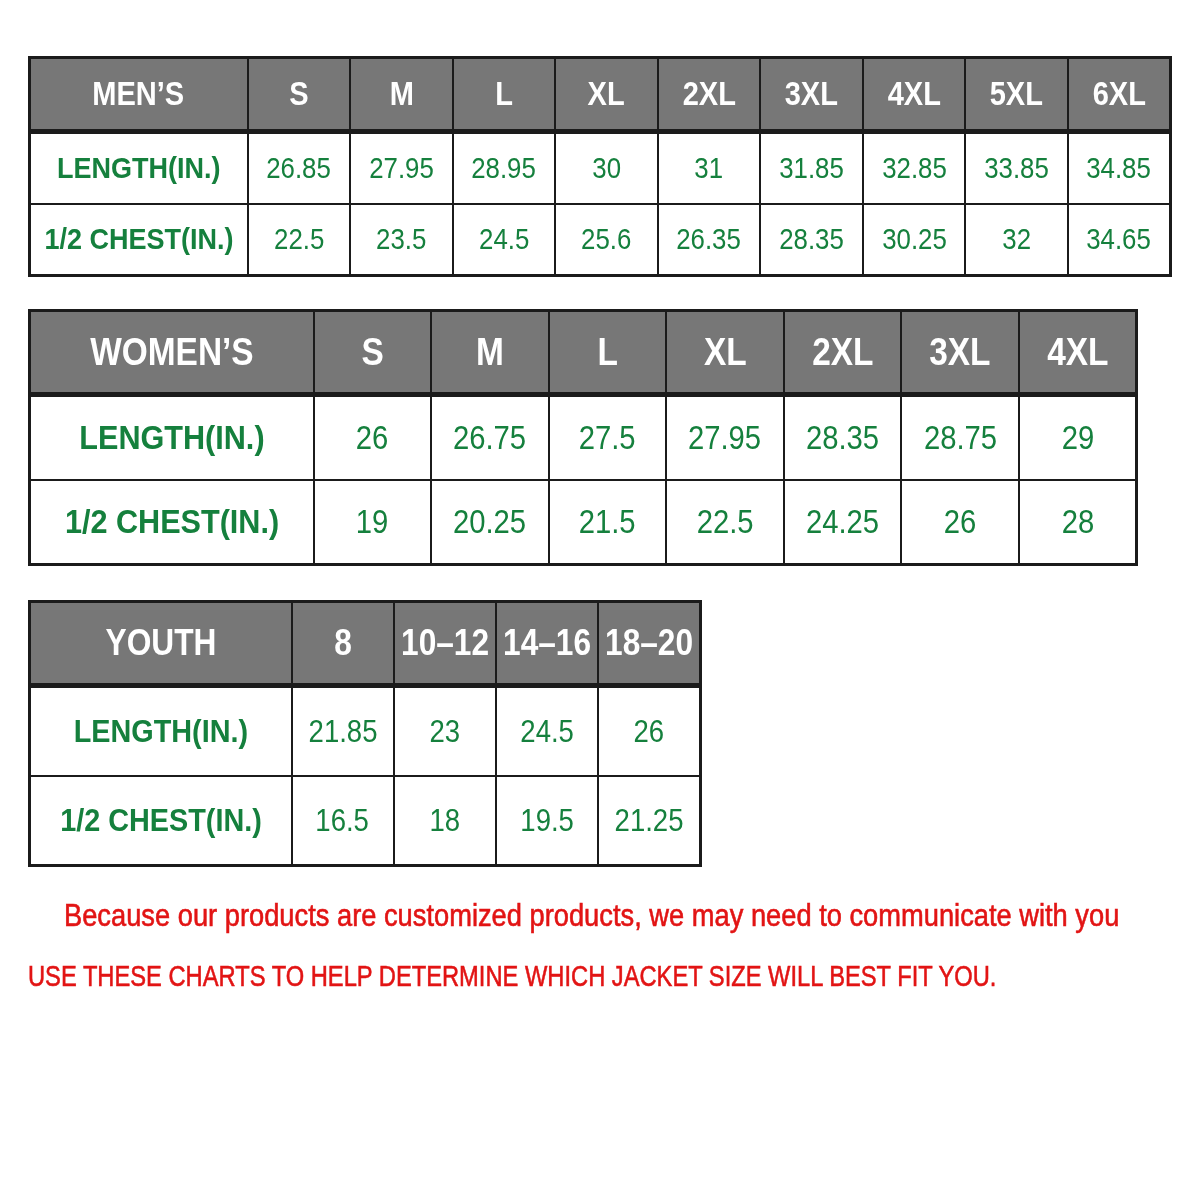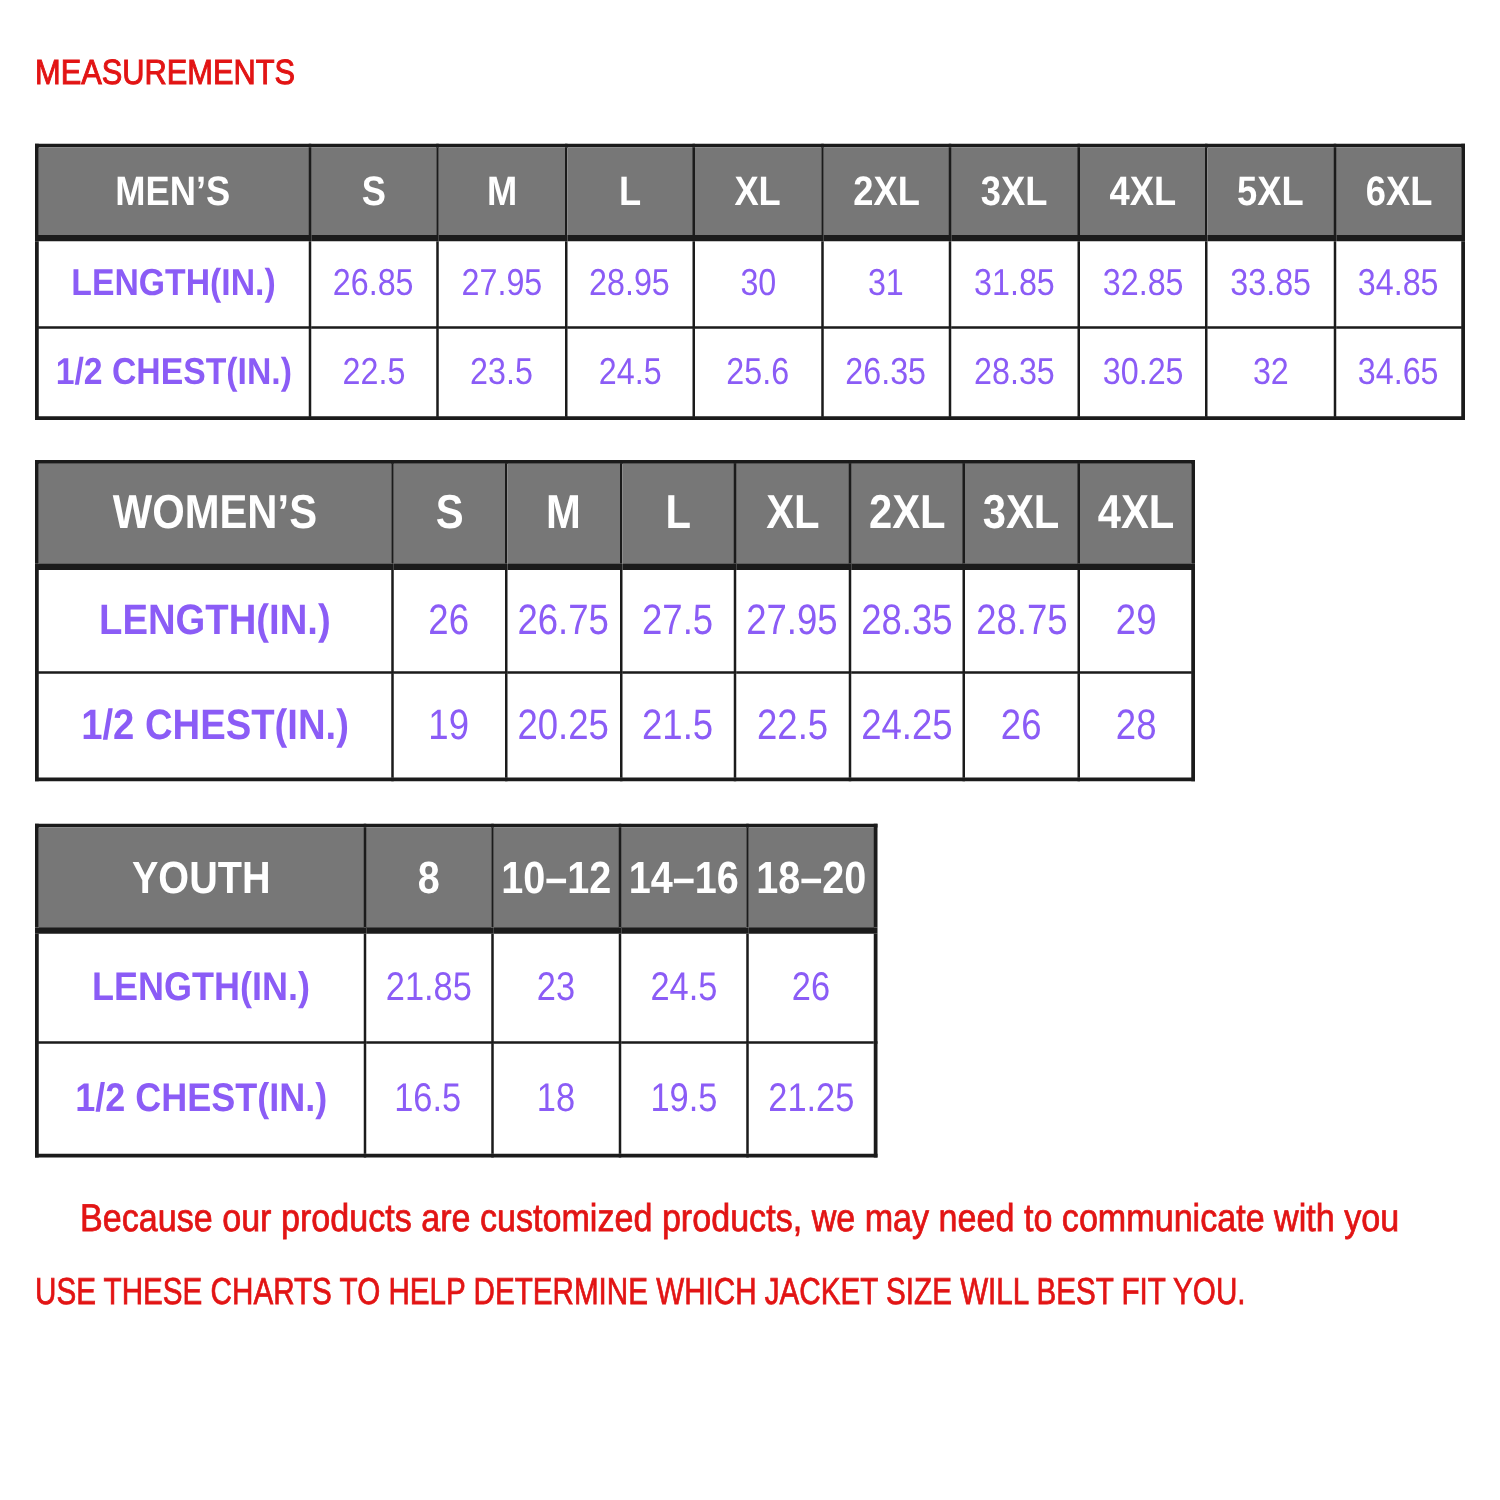--- a/index.html
+++ b/index.html
@@ -54,35 +54,35 @@
     text-align:center;
     vertical-align:middle;
     overflow:hidden;
   }
   table.size-table th{
     background:var(--header-bg);
     color:var(--header-text);
     border-bottom:5px solid var(--table-border);
     font-weight:bold;
   }
-  table.size-table td{color:#8b5cf6;}
+  table.size-table td{color:#15803d;}
   .num .cxc{transform:scaleX(0.86);}
   .lbl .cxc{transform:scaleX(0.9);font-weight:bold;}
   th .cxc{transform:scaleX(0.88);}
 
   
   .t-mens{width:1144px;margin-top:36px;}
   .t-mens col.c-label{width:218px;}
   .t-mens tr.head{height:74px;}
   .t-mens tr.body{height:72px;}
   .t-mens th{font-size:33px;}
   .t-mens td{font-size:30px;}
 
   
-  .t-womens{width:928px;margin-top:32px;}
+  .t-womens{width:1110px;margin-top:32px;}
   .t-womens col.c-label{width:284px;}
   .t-womens tr.head{height:84px;}
   .t-womens tr.body{height:85px;}
   .t-womens th{font-size:38px;}
   .t-womens td{font-size:34px;}
 
   
   .t-youth{width:674px;margin-top:34px;}
   .t-youth col.c-label{width:262px;}
   .t-youth tr.head{height:84px;}
@@ -107,21 +107,20 @@
   }
   .footer-advice .cx{transform:scaleX(0.79);-webkit-text-stroke:0.6px var(--accent-red);}
 </style>
 </head>
 <body>
 
 <div class="page">
 
 
   <div class="note">
-    <div><span class="cx">MEASUREMENTS</span></div>
   </div>
 
   <table class="size-table t-mens">
     <colgroup>
       <col class="c-label">
         <col>
         <col>
         <col>
         <col>
         <col>

